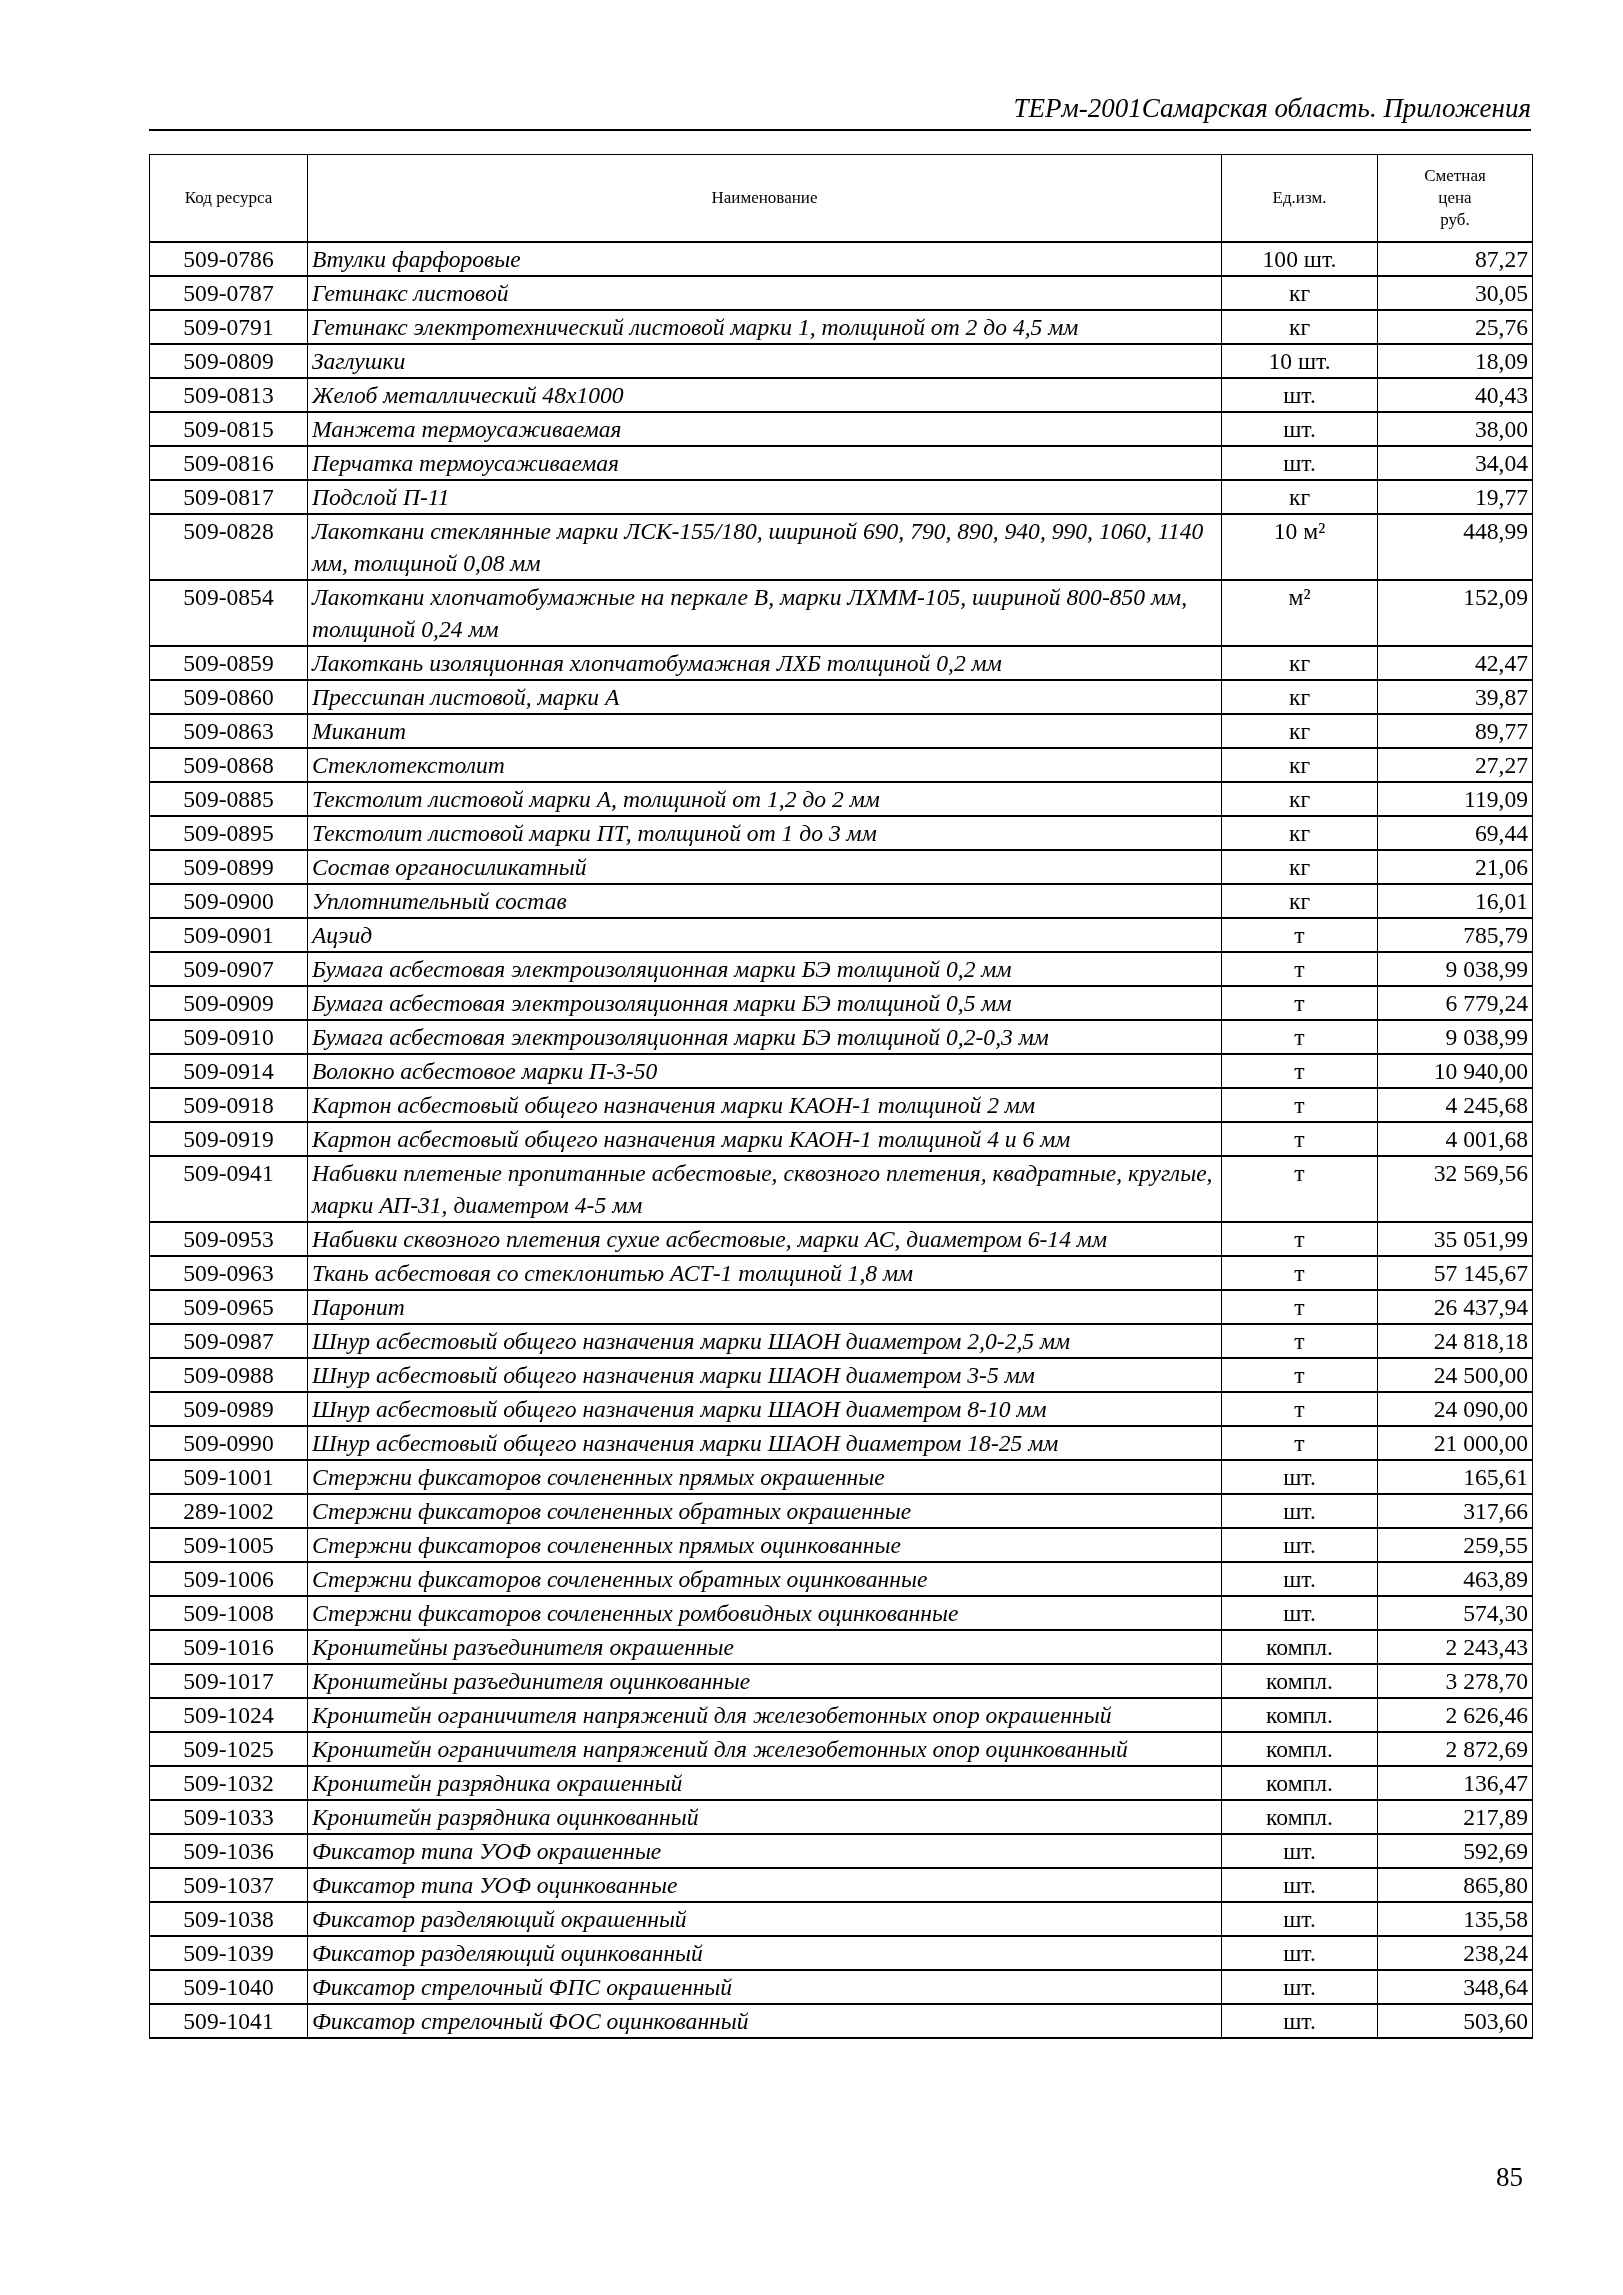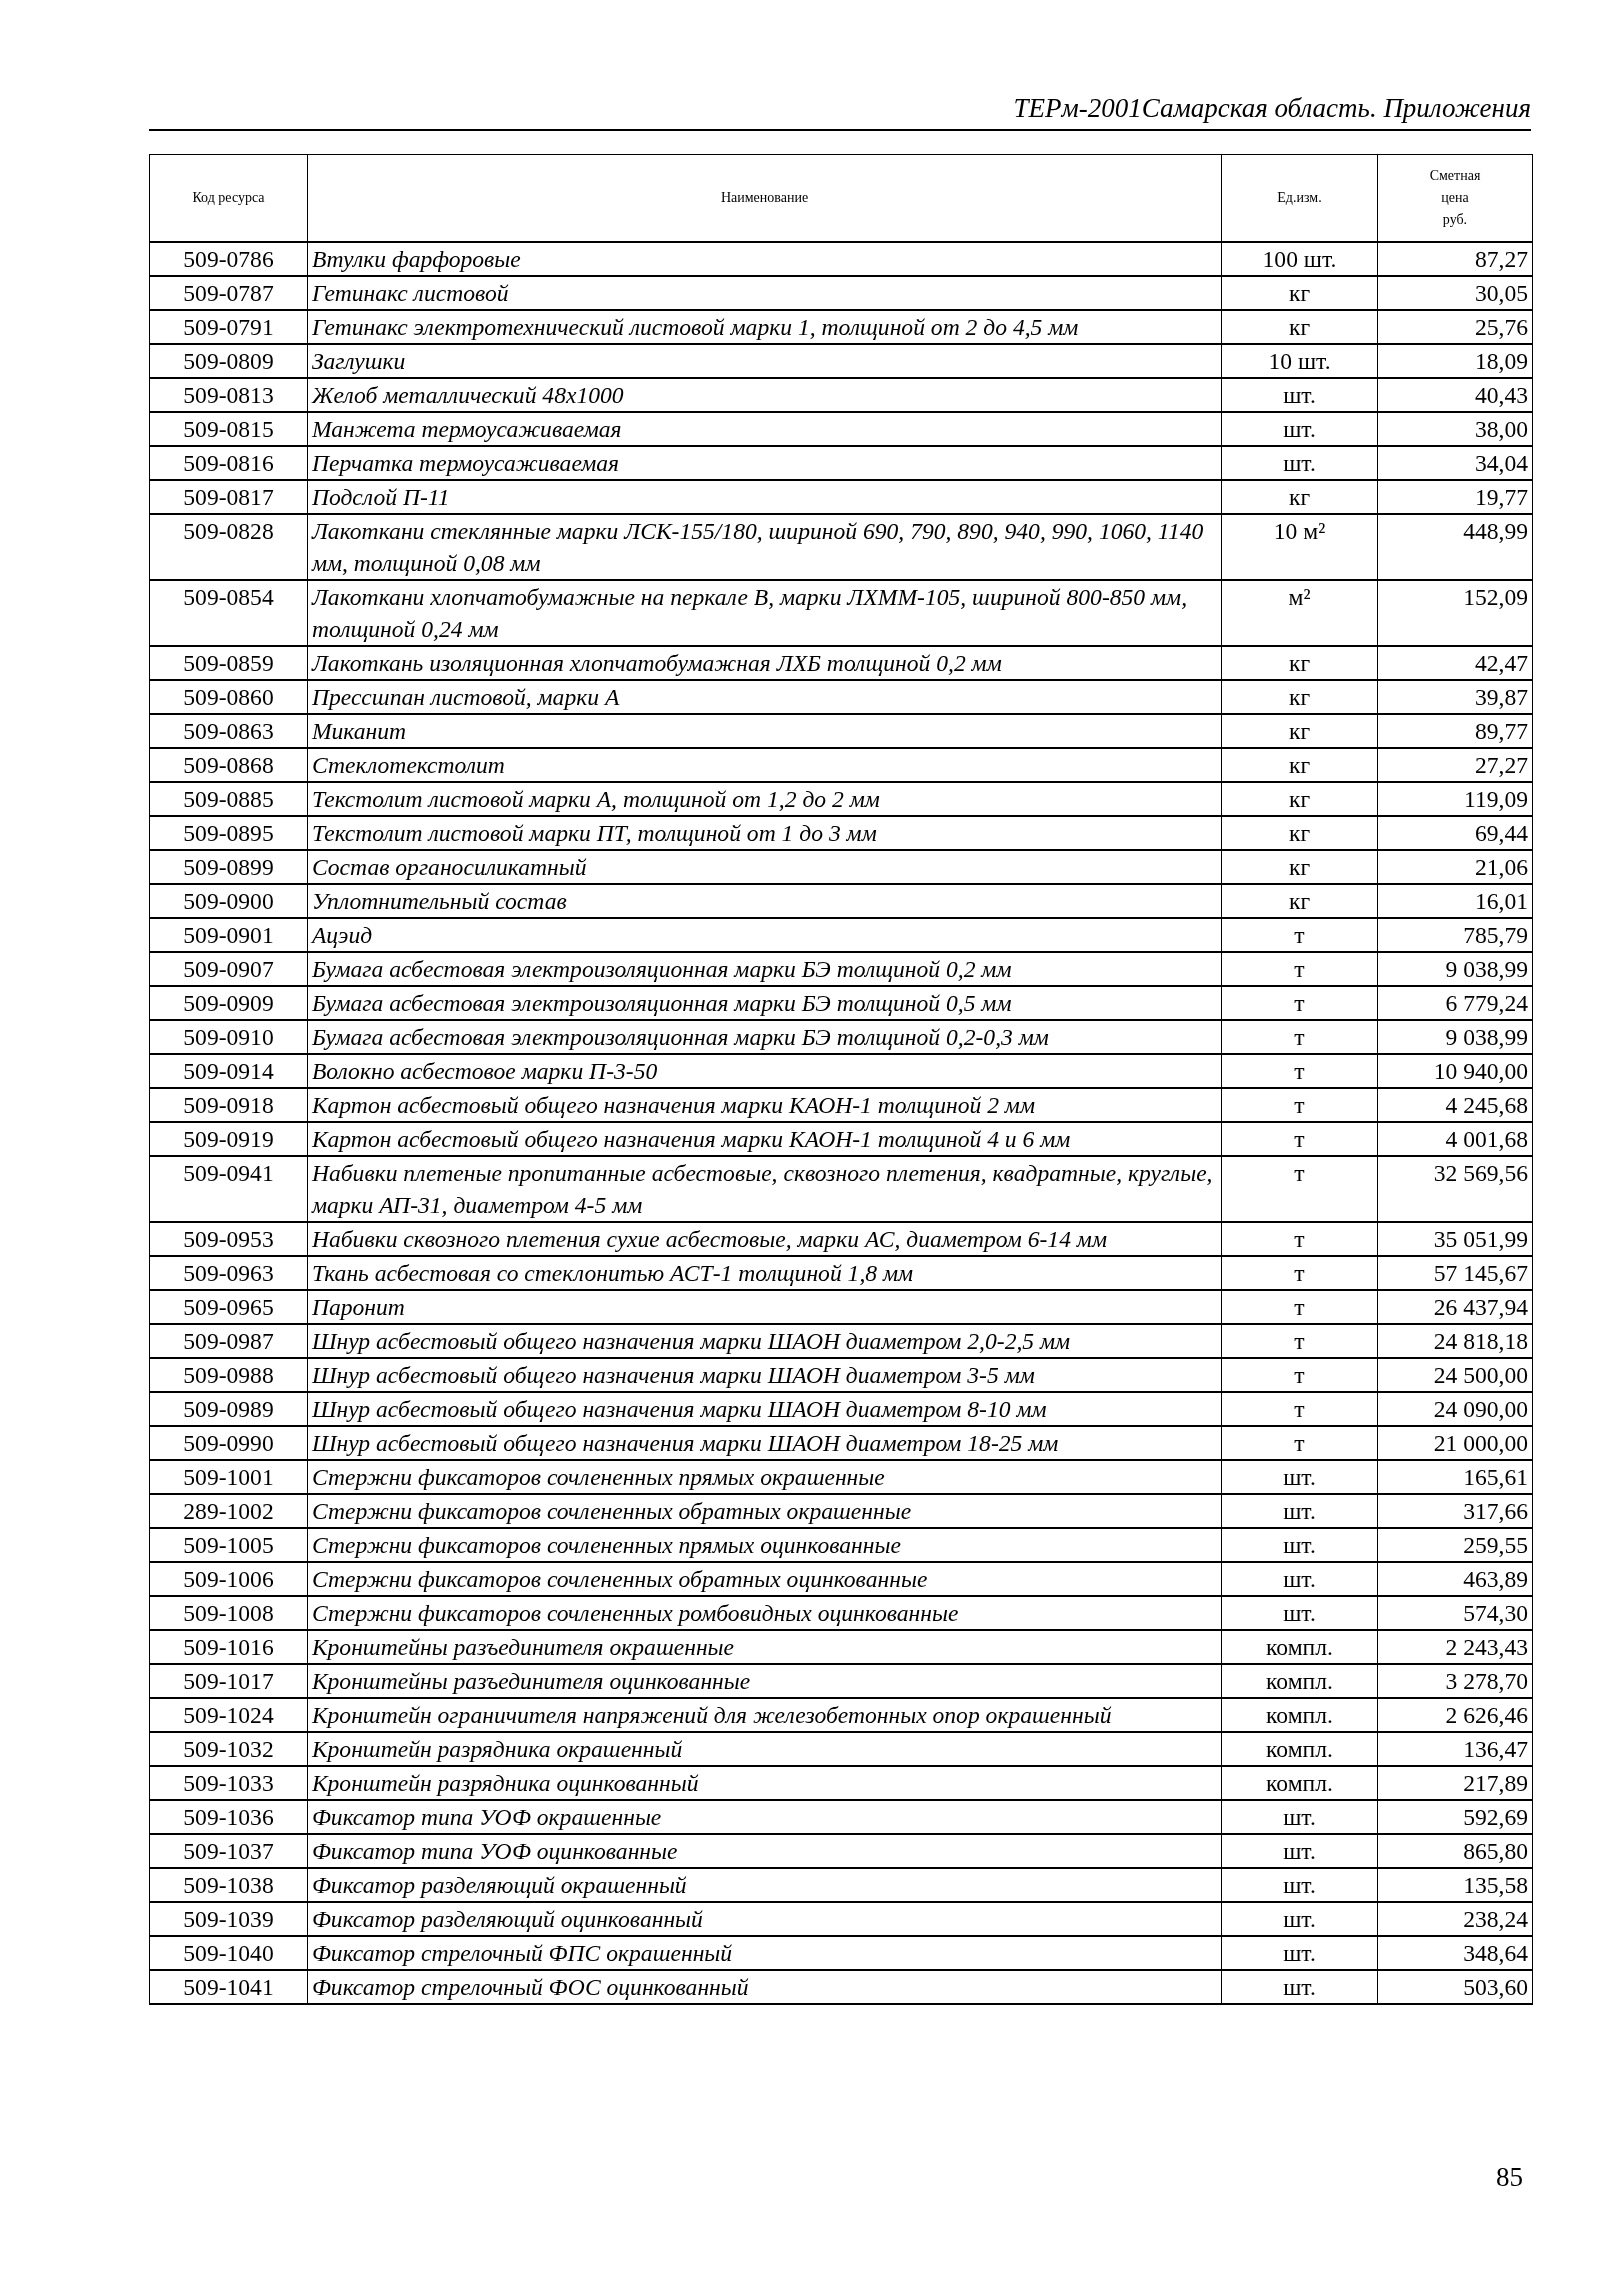--- a/index.html
+++ b/index.html
@@ -6,21 +6,21 @@
   body { width: 1623px; height: 2295px; position: relative; overflow: hidden;
          font-family: "Liberation Serif", "DejaVu Serif", serif; color: #000; }
   .running-head { position: absolute; left: 149px; width: 1382px; top: 92px;
                   text-align: right; font-size: 27px; line-height: 33px; font-style: italic; }
   .head-rule { position: absolute; left: 149px; width: 1382px; top: 129px; height: 0;
                border-top: 2px solid #000; }
   table.prices { position: absolute; left: 149px; top: 154px; width: 1383px;
                  border-collapse: collapse; table-layout: fixed; }
   table.prices td, table.prices th { border: 1.3px solid #000; padding: 0 3.9px;
                  font-weight: normal; vertical-align: top; font-size: 23.6px; line-height: 32px; }
-  table.prices thead th { font-size: 14px; line-height: 22px; vertical-align: middle;
+  table.prices thead th { font-size: 17px; line-height: 22px; vertical-align: middle;
                  text-align: center; height: 86px; border-bottom: 2.6px solid #000; }
   table.prices tbody tr { border-bottom: 2.6px solid #000; }
   table.prices tbody td { border-bottom: 2.6px solid #000; height: 29.4px; }
   col.c-code { width: 158px; }
   col.c-name { width: 914px; }
   col.c-unit { width: 156px; }
   col.c-price { width: 155px; }
   td.code { text-align: center; }
   td.name { text-align: left; padding-left: 3.3px; font-style: italic; }
   td.unit { text-align: center; }
@@ -294,20 +294,26 @@
         <td class="unit">компл.</td>
         <td class="price">3 278,70</td>
       </tr>
       <tr>
         <td class="code">509-1024</td>
         <td class="name">Кронштейн ограничителя напряжений для железобетонных опор окрашенный</td>
         <td class="unit">компл.</td>
         <td class="price">2 626,46</td>
       </tr>
       <tr>
+        <td class="code">509-1025</td>
+        <td class="name">Кронштейн ограничителя напряжений для железобетонных опор оцинкованный</td>
+        <td class="unit">компл.</td>
+        <td class="price">2 872,69</td>
+      </tr>
+      <tr>
         <td class="code">509-1032</td>
         <td class="name">Кронштейн разрядника окрашенный</td>
         <td class="unit">компл.</td>
         <td class="price">136,47</td>
       </tr>
       <tr>
         <td class="code">509-1033</td>
         <td class="name">Кронштейн разрядника оцинкованный</td>
         <td class="unit">компл.</td>
         <td class="price">217,89</td>

